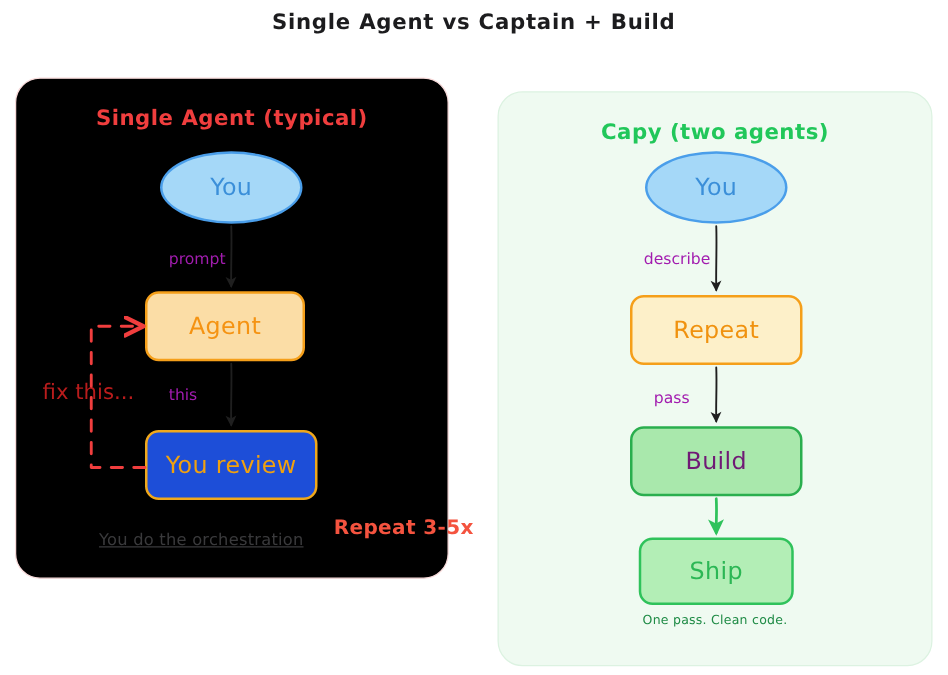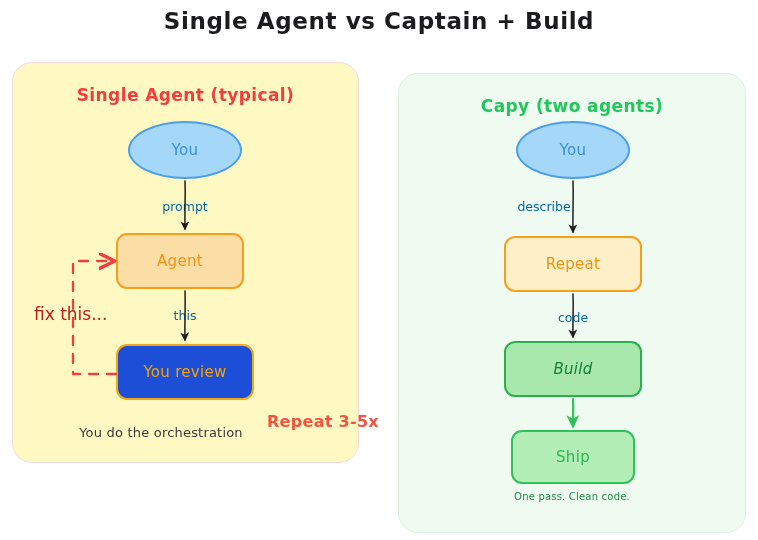--- a/index.html
+++ b/index.html
@@ -20,38 +20,38 @@
     height: 540px;
     background: #ffffff;
   }
   .title {
     position: absolute;
     top: 8px;
     left: 0;
     width: 758px;
     text-align: center;
     font-family: "DejaVu Sans", sans-serif;
-    font-size: 23px;
+    font-size: 17px;
     font-weight: 600;
     letter-spacing: 0.6px;
     color: #1c1c1e;
   }
 
   
   .panel {
     position: absolute;
     border-radius: 20px;
     box-sizing: border-box;
   }
   .panel-left {
     left: 12px;
     top: 62px;
     width: 347px;
     height: 401px;
-    background: #fef9c3;
+    background: #000000;
     border: 1px solid #f7dada;
   }
   .panel-right {
     left: 398px;
     top: 73px;
     width: 348px;
     height: 460px;
     background: #effaf1;
     border: 1px solid #dcf2e1;
   }
@@ -68,21 +68,21 @@
   .panel-left .panel-title  { color: #f03e3e; }
   .panel-right .panel-title { color: #21c75a; }
 
   
   .node {
     position: absolute;
     box-sizing: border-box;
     display: flex;
     align-items: center;
     justify-content: center;
-    font-size: 15px;
+    font-size: 19px;
     letter-spacing: 0.3px;
     white-space: nowrap;
   }
   .node-ellipse {
     border-radius: 50%;
   }
   .node-box {
     border-radius: 11px;
   }
   .n-you {
@@ -101,44 +101,42 @@
     color: #f0a10f;
   }
   .n-captain {
     background: #fdf0c9;
     border: 2.2px solid #f59f1a;
     color: #f0920f;
   }
   .n-build {
     background: #a9e8ac;
     border: 2.2px solid #2aae4e;
-    color: #15803d;
-    font-style: italic;
+    color: #701a75;
   }
   .n-ship {
     background: #b3eeb6;
     border: 2.2px solid #2fc25b;
     color: #2cb755;
   }
 
   
   .edge-svg {
     position: absolute;
     left: 0;
     top: 0;
     width: 758px;
     height: 540px;
     pointer-events: none;
   }
   .edge-label {
     position: absolute;
     font-size: 12.5px;
-    color: #0369a1;
+    color: #a21caf;
     white-space: nowrap;
-    text-align: center;
     background: transparent;
   }
   .loop-label {
     position: absolute;
     font-size: 17px;
     color: #b91c1c;
     white-space: nowrap;
   }
 
   
@@ -186,37 +184,37 @@
   <div class="node node-box n-review" style="left:116px; top:344px; width:138px; height:56px;">You review</div>
 
   <div class="edge-label" style="left:135px; top:199px; width:100px;">prompt</div>
 
   <div class="edge-label" style="left:135px; top:308px; width:100px;">this</div>
 
   <div class="loop-label" style="left:34px; top:304px;">fix this...</div>
 
   <div class="foot-strong" style="left:12px; top:412px; width:367px;text-align:right;">Repeat 3-5x</div>
 
-  <div class="foot-sub" style="left:12px; top:425px; width:298px;">You do the orchestration</div>
+  <div class="foot-sub" style="left:12px; top:425px; width:298px;text-decoration:underline;">You do the orchestration</div>
 
   <div class="panel panel-right">
     <div class="panel-title">Capy (two agents)</div>
   </div>
 
   <div class="node node-ellipse n-you" style="left:516px; top:121px; width:114px; height:58px;">You</div>
 
   <div class="node node-box n-captain" style="left:504px; top:236px; width:138px; height:56px;">Repeat</div>
 
   <div class="node node-box n-build" style="left:504px; top:341px; width:138px; height:56px;">Build</div>
 
   <div class="node node-box n-ship" style="left:511px; top:430px; width:124px; height:54px;">Ship</div>
 
-  <div class="edge-label" style="left:494px; top:199px; width:100px;">describe</div>
-
-  <div class="edge-label" style="left:523px; top:310px; width:100px;">code</div>
+  <div class="edge-label" style="left:515px; top:199px; width:100px;">describe</div>
+
+  <div class="edge-label" style="left:523px; top:310px; width:100px;">pass</div>
 
   <div class="foot-green" style="left:398px; top:491px; width:348px;">One pass. Clean code.</div>
 
   <svg class="edge-svg" viewBox="0 0 758 540">
     <defs>
       <marker id="arrowDark" markerWidth="9" markerHeight="9" refX="5.4" refY="3.2" orient="auto" markerUnits="strokeWidth">
         <path d="M0.4,0.3 L6.4,3.2 L0.4,6.1 L1.9,3.2 Z" fill="#1f1f1f"></path>
       </marker>
       <marker id="arrowRed" markerWidth="10" markerHeight="10" refX="5.6" refY="3.4" orient="auto" markerUnits="strokeWidth">
         <path d="M0.3,0.2 L6.8,3.4 L0.3,6.6" fill="none" stroke="#f03e3e" stroke-width="1.5" stroke-linecap="round" stroke-linejoin="round"></path>

